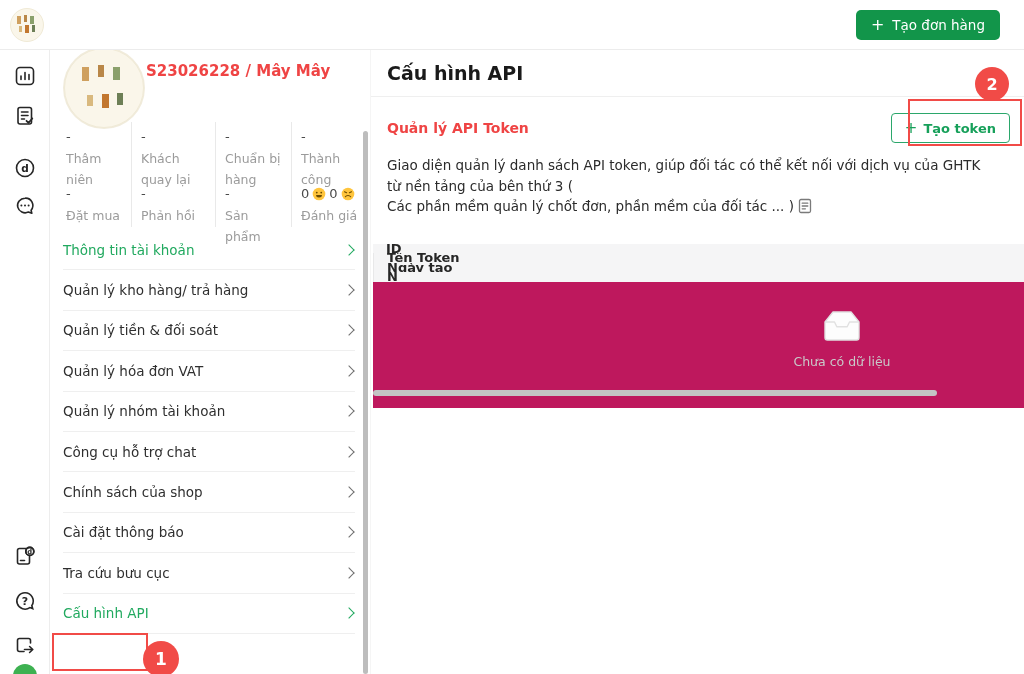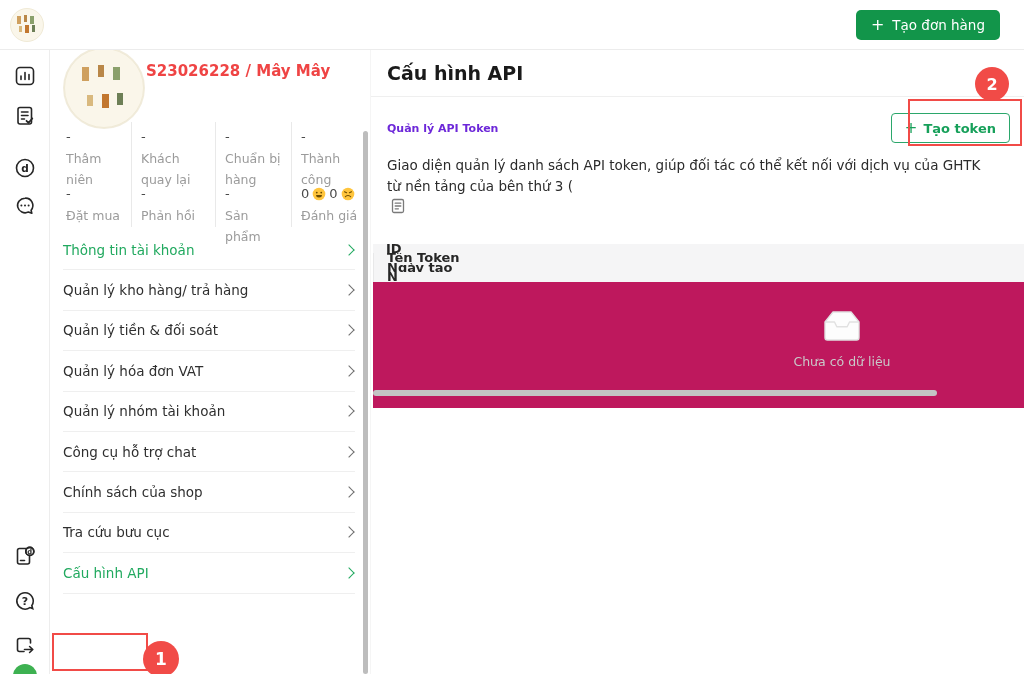--- a/index.html
+++ b/index.html
@@ -68,21 +68,21 @@
   .menu-item.active .chev{border-color:var(--link-green);}
   .sb-thumb{position:absolute;left:313px;top:81px;width:5px;height:543px;
     background:#bdbdbd;border-radius:3px;cursor:pointer;}
 
   
   .content{position:relative;flex:1;background:#fff;border-left:1px solid #f5f5f5;overflow:hidden;}
   .page-title{font-size:19px;line-height:22px;font-weight:600;color:#1a1a1a;
     padding:12px 0 12px 16px;border-bottom:1px solid var(--line);}
   .section-head{display:flex;align-items:center;justify-content:space-between;
     margin-top:16px;padding:0 14px 0 16px;height:30px;}
-  .section-title{font-size:11px;font-weight:700;color:#6d28d9;}
+  .section-title{font-size:14px;font-weight:700;color:#ef4444;}
   .btn-token{display:flex;align-items:center;gap:6px;height:30px;padding:0 13px;
     background:#fff;border:1px solid #2ba76b;border-radius:4px;color:#17a05a;
     font-size:13px;font-weight:600;font-family:inherit;cursor:pointer;}
   .btn-token .plus{font-size:15px;font-weight:400;line-height:1;}
   .desc{margin:12px 30px 0 16px;font-size:13.5px;line-height:20.5px;color:#2b2b2b;}
   .doc-ico{vertical-align:-3px;margin-left:4px;cursor:pointer;}
 
   .table{margin:27px 0 0 2px;}
   .thead{display:flex;height:38px;background:#f5f5f6;align-items:flex-start;flex-direction:column;}
   .th{display:flex;align-items:center;padding-left:13px;font-size:13px;font-weight:700;
@@ -264,20 +264,24 @@
     <span>Công cụ hỗ trợ chat</span>
     <span class="chev"></span>
   </div>
 
 
   <div class="menu-item">
     <span>Chính sách của shop</span>
     <span class="chev"></span>
   </div>
 
+  <div class="menu-item">
+    <span>Cài đặt thông báo</span>
+    <span class="chev"></span>
+  </div>
 
   <div class="menu-item">
     <span>Tra cứu bưu cục</span>
     <span class="chev"></span>
   </div>
 
   <div class="menu-item active">
     <span>Cấu hình API</span>
     <span class="chev"></span>
   </div>
@@ -290,21 +294,21 @@
 
       <div class="section-head">
         <h2 class="section-title">Quản lý API Token</h2>
         <button class="btn-token">
           <span class="plus">+</span>
           <span>Tạo token</span>
         </button>
       </div>
 
       <p class="desc"><span>Giao diện quản lý danh sách API token, giúp đối tác có thể kết nối với dịch vụ của GHTK từ nền tảng của bên thứ 3 (</span><br>
-        <svg class="doc-ico" width="14" height="16" viewBox="0 0 14 16" fill="none" stroke="#7a7a7a" stroke-width="1.3" stroke-linecap="round">
+        <span>Các phần mềm quản lý chốt đơn, phần mềm của đối tác ... )</span><svg class="doc-ico" width="14" height="16" viewBox="0 0 14 16" fill="none" stroke="#7a7a7a" stroke-width="1.3" stroke-linecap="round">
             <rect x="1.5" y="1.5" width="11" height="13" rx="1.5"></rect>
             <path d="M4.2 5.2h5.6M4.2 8h5.6M4.2 10.8h3.2"></path>
           </svg>
       </p>
 
       <div class="table">
         <div class="thead">
             <div class="th">ID</div>
             <div class="th">Tên Token</div>
             <div class="th">Ngày tạo</div>

